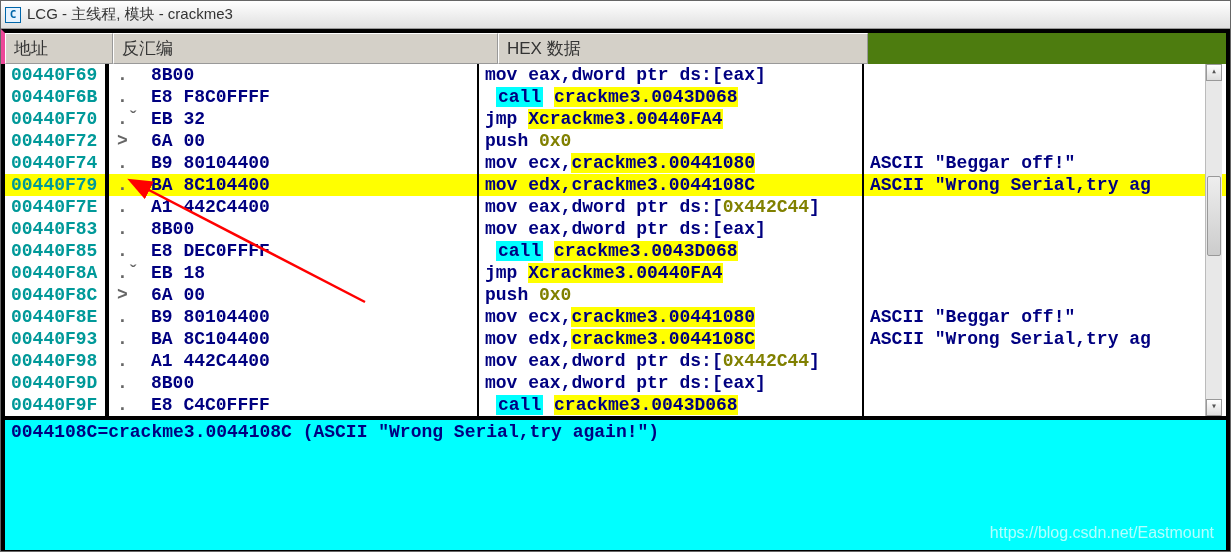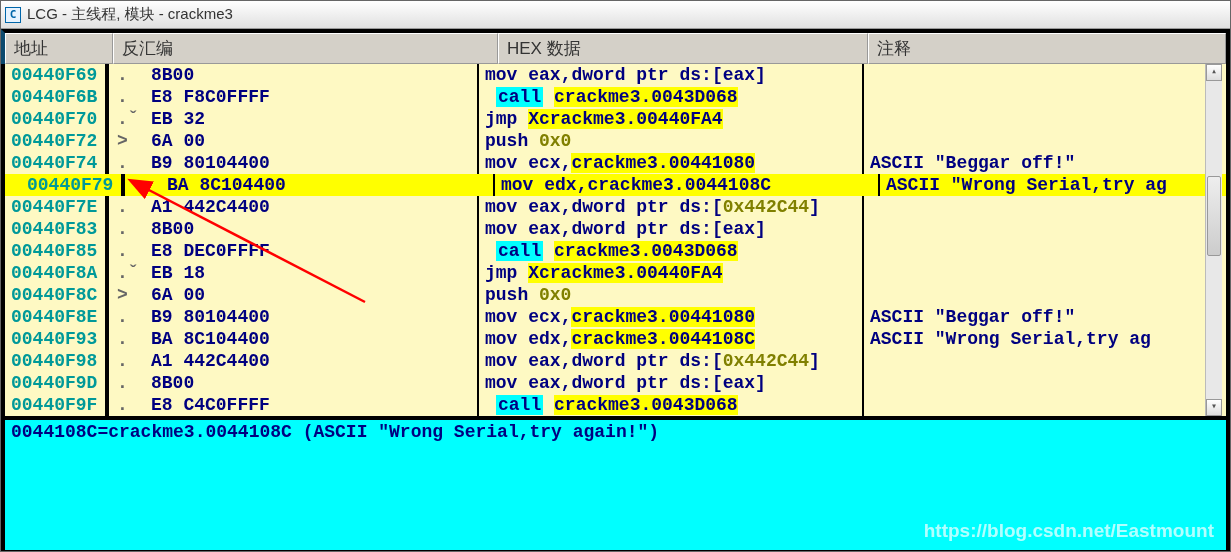--- a/index.html
+++ b/index.html
@@ -1,65 +1,64 @@
 <!DOCTYPE html>
 <html><head>
 <meta charset="utf-8">
 <style>
   * { margin:0; padding:0; box-sizing:border-box; }
   body { font-family:"Microsoft YaHei", Tahoma, sans-serif; background:#fff; font-size:14px; }
   .window { width:1231px; height:552px; border:1px solid #666; background:#ece9d8; position:relative; overflow:hidden; }
   .titlebar { height:28px; background:linear-gradient(to bottom,#fff,#e0e0e0); border-bottom:1px solid #999; display:flex; align-items:center; padding:0 4px; font-size:15px; color:#333; }
   .titlebar .app-icon { width:16px; height:16px; border:1px solid #0066aa; background:#e6f3ff; margin-right:6px; display:flex; align-items:center; justify-content:center; font-size:11px; font-weight:bold; color:#0066aa; font-family:Consolas,monospace; }
   .content { position:relative; height:calc(100% - 28px); display:flex; flex-direction:column; }
-  .headers { display:flex; background:#4d7c0f; border-top:4px solid #000; border-left:4px solid #0c4a6e; border-right:4px solid #000; }
+  .headers { display:flex; background:#4d7c0f; border-top:4px solid #000; border-left:4px solid #ec4899; border-right:4px solid #000; }
   .headers .col-head { background:#d4d0c8; border:1px solid #999; border-top:1px solid #fff; border-left:1px solid #fff; padding:3px 8px; font-size:17px; color:#333; }
   .col-addr { width:108px; }
   .col-hex { width:370px; }
   .col-dis { width:385px; }
   .col-comment { flex:1; }
-  .listing { background:#fef9c3; font-family:Consolas,"Courier New",monospace; font-size:18px; font-weight:bold; overflow:hidden; border-left:4px solid #000; border-right:4px solid #000; position:relative; }
+  .listing { background:#ffffff; font-family:Consolas,"Courier New",monospace; font-size:18px; font-weight:bold; overflow:hidden; border-left:4px solid #000; border-right:4px solid #000; position:relative; }
   .row { display:flex; height:22px; line-height:22px; white-space:pre; }
-  .row.sel { background:#ffff00;padding-left:16px; }
+  .row.sel { background:#ffff00; }
   .cell-addr { width:104px; padding-left:6px; color:#009999; border-right:4px solid #000; }
   .cell-hex { width:370px; border-right:2px solid #000; display:flex; }
   .cell-hex .mark { width:42px; padding-left:8px; color:#666; font-weight:bold;}
   .cell-hex .bytes { color:#000080; }
   .cell-dis { width:385px; padding-left:6px; border-right:2px solid #000; }
   .cell-comment { flex:1; padding-left:6px; color:#000080; }
   .mn { color:#000080;text-align:right; }
   .op { color:#000080; }
   .kw-call { background:#00ffff; color:#000080; padding:0 2px;margin-left:11px; }
   .kw-jmp { color:#000080; }
   .sym { background:#ffff00; color:#000080; }
   .reg { color:#000080; }
   .num { color:#808000; }
   .status { background:#00ffff; border-top:4px solid #000; border-left:4px solid #000; border-right:4px solid #000; border-bottom:1px solid #000; font-family:Consolas,"Courier New",monospace; font-size:18px; font-weight:bold; color:#000080; padding:2px 6px; flex:1; min-height:110px; position:relative; }
-  .watermark { position:absolute; right:12px; bottom:8px; color:rgba(255,255,255,0.7); font-family:Arial,sans-serif; font-size:19px; font-weight:bold; }
+  .watermark { position:absolute; right:12px; bottom:8px; color:rgba(255,255,255,0.7); font-family:Arial,sans-serif; font-size:16px; font-weight:normal; }
   .scrollbar { position:absolute; right:4px; top:0; bottom:0; width:17px; background:#e8e8e8; border-left:1px solid #bbb; display:flex; flex-direction:column; }
   .sb-btn { height:17px; background:linear-gradient(#fff,#ddd); border:1px solid #999; font-size:10px; text-align:center; line-height:14px; color:#555; }
   .sb-track { flex:1; background:#e8e8e8; position:relative; }
   .sb-thumb { position:absolute; top:30%; left:1px; right:1px; height:80px; background:linear-gradient(#eee,#ccc); border:1px solid #999; border-radius:2px; }
   .arrow-annot { position:absolute; pointer-events:none; z-index:50; }
 </style>
 </head>
 <body>
 <div class="window">
 
   <div class="titlebar">
     <div class="app-icon">C</div>
     <span>LCG -  主线程, 模块 - crackme3</span>
   </div>
 
   <div class="content">
     <div class="headers">
       <div class="col-head col-addr">地址</div>
       <div class="col-head col-dis">反汇编</div>
       <div class="col-head col-hex">HEX 数据</div>
-      <div class="col-head col-comment">注释</div>
     </div>
 
     <div class="listing" id="listing">
 
       <div class="row"><div class="cell-addr">00440F69</div><div class="cell-hex"><span class="mark">.</span><span class="bytes">8B00</span></div><div class="cell-dis"><span class="mn">mov </span><span class="reg">eax</span><span class="op">,</span><span class="reg">dword ptr ds:</span><span class="op">[</span><span class="reg">eax</span><span class="op">]</span></div><div class="cell-comment"></div></div>
         <div class="row"><div class="cell-addr">00440F6B</div><div class="cell-hex"><span class="mark">.</span><span class="bytes">E8 F8C0FFFF</span></div><div class="cell-dis"><span class="kw-call">call</span><span class="op"> </span><span class="sym">crackme3.0043D068</span></div><div class="cell-comment"></div></div>
         <div class="row"><div class="cell-addr">00440F70</div><div class="cell-hex"><span class="mark">.ˇ</span><span class="bytes">EB 32</span></div><div class="cell-dis"><span class="kw-jmp">jmp </span><span class="sym">Xcrackme3.00440FA4</span></div><div class="cell-comment"></div></div>
         <div class="row"><div class="cell-addr">00440F72</div><div class="cell-hex"><span class="mark">&gt;</span><span class="bytes">6A 00</span></div><div class="cell-dis"><span class="mn">push </span><span class="num">0x0</span></div><div class="cell-comment"></div></div>
         <div class="row"><div class="cell-addr">00440F74</div><div class="cell-hex"><span class="mark">.</span><span class="bytes">B9 80104400</span></div><div class="cell-dis"><span class="mn">mov </span><span class="reg">ecx</span><span class="op">,</span><span class="sym">crackme3.00441080</span></div><div class="cell-comment">ASCII "Beggar off!"</div></div>
         <div class="row sel"><div class="cell-addr">00440F79</div><div class="cell-hex"><span class="mark">.</span><span class="bytes">BA 8C104400</span></div><div class="cell-dis"><span class="mn">mov </span><span class="reg">edx</span><span class="op">,</span><span class="op">crackme3.0044108C</span></div><div class="cell-comment">ASCII "Wrong Serial,try ag</div></div>

